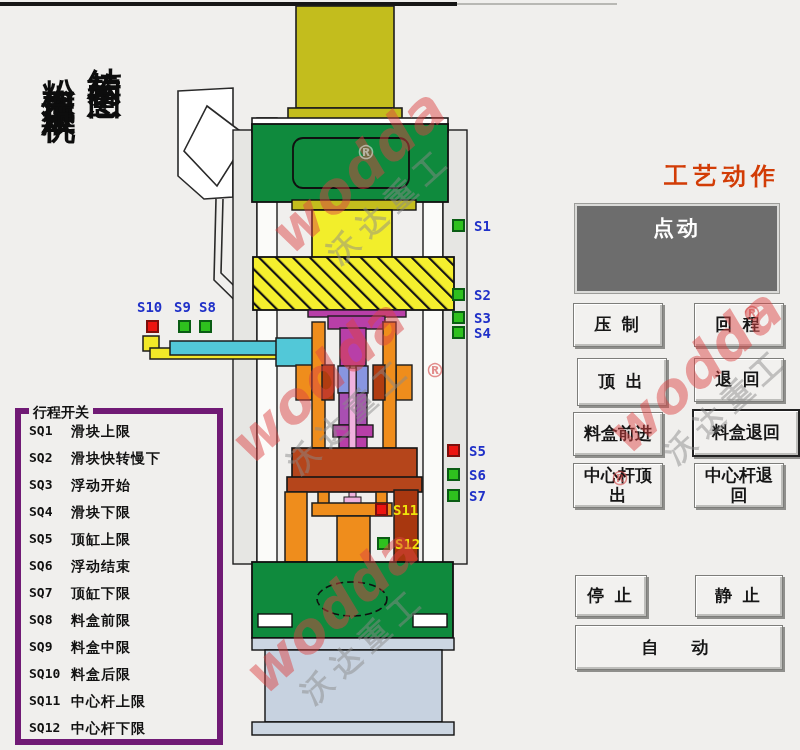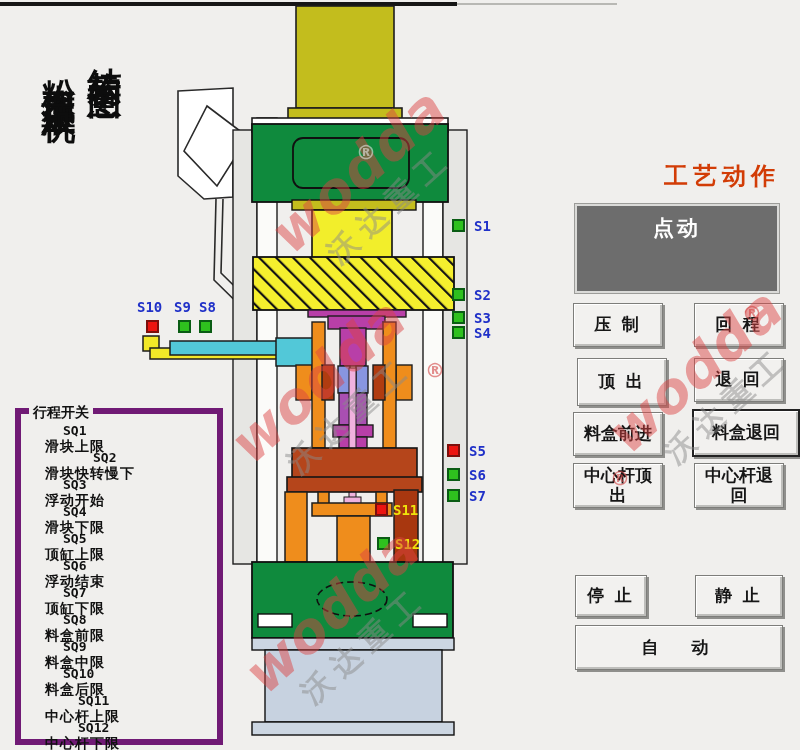--- a/index.html
+++ b/index.html
@@ -25,21 +25,21 @@
   .sensor.red{border-color:#7c0f0c;background:#ec1410;}
   .slabel{position:absolute;font-family:"DejaVu Sans Mono","Liberation Mono",monospace;
           font-weight:bold;font-size:14px;color:#2031c8;white-space:nowrap;text-align:center;}
   .slabel.yellow{color:#efe40c;}
 
   
   #legend{position:absolute;left:15px;top:408px;width:208px;height:337px;
           border:6px solid #701a75;box-sizing:border-box;}
   #legend-title{position:absolute;left:8px;top:-10px;background:#f0efed;padding:0 4px;
           font-size:14px;font-weight:600;color:#111;}
-  .leg-row{position:absolute;left:24px;height:20px;display:flex;align-items:flex-end;flex-direction:column;}
+  .leg-row{position:absolute;left:8px;height:20px;display:flex;align-items:flex-start;}
   .leg-code{width:42px;font-family:"DejaVu Sans Mono","Liberation Mono",monospace;
           font-weight:bold;font-size:13px;color:#111;}
   .leg-label{font-size:14px;font-weight:600;color:#111;letter-spacing:1px;white-space:nowrap;}
 
   
   #panel-title{position:absolute;left:575px;top:160px;width:205px;text-align:right;
           font-size:24px;font-weight:700;color:#d23c06;letter-spacing:5px;}
   #jog{position:absolute;left:575px;top:204px;width:204px;height:89px;box-sizing:border-box;
           background:#6d6d6d;border:2px solid #dadad8;outline:1px solid #9c9c99;}
   #jog-label{display:block;margin-top:8px;text-align:center;color:#ffffff;

